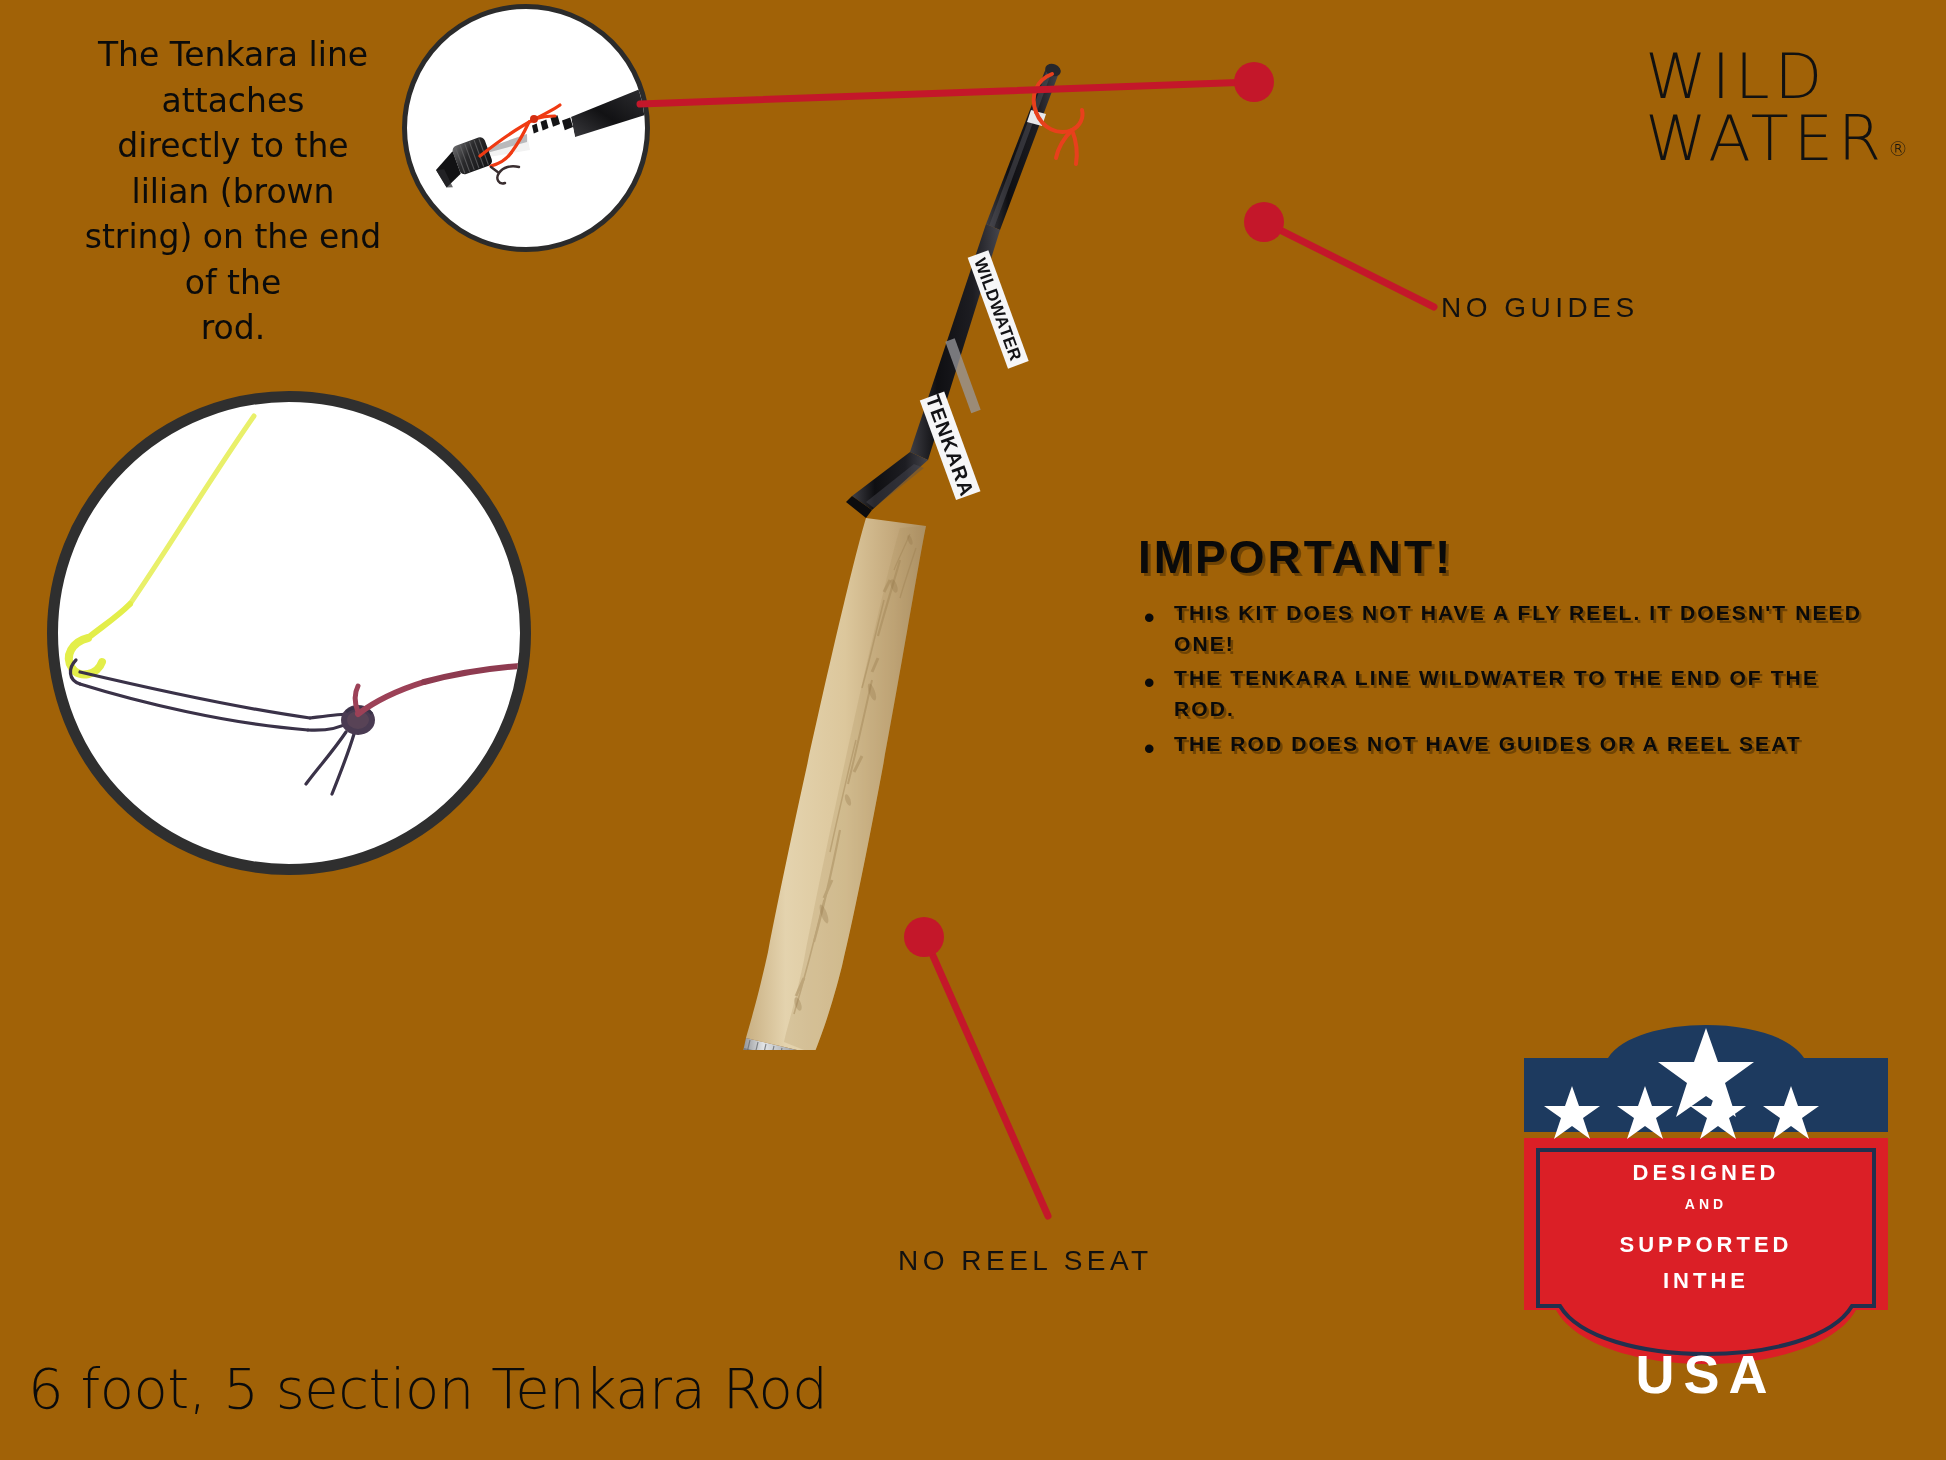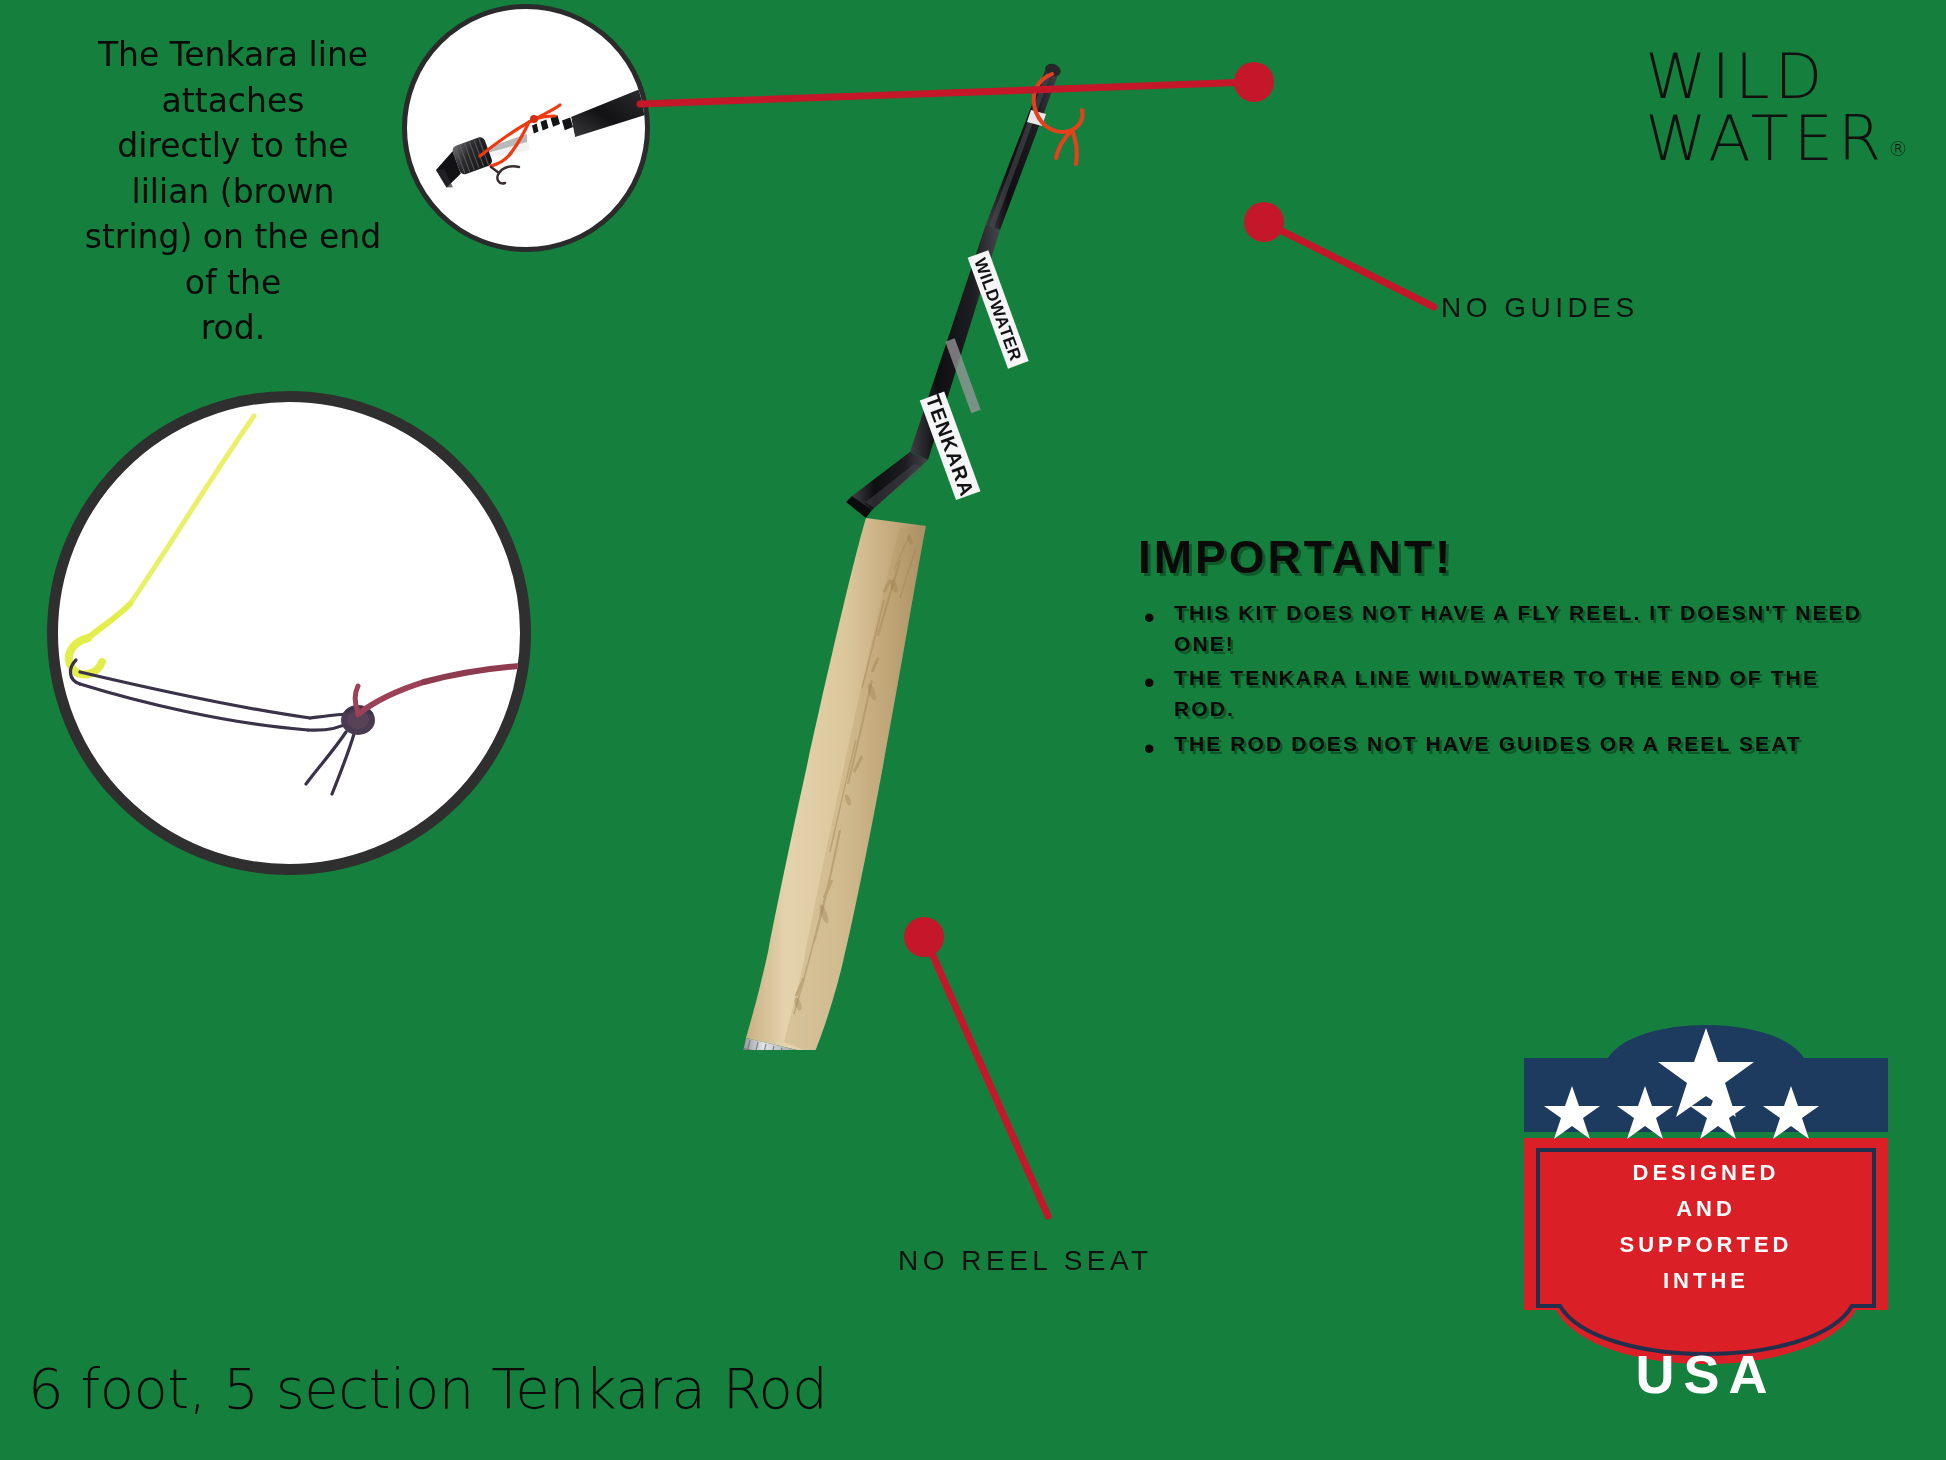--- a/index.html
+++ b/index.html
@@ -4,21 +4,21 @@
 <style>
   html, body {
     margin: 0;
     padding: 0;
     background: #ffffff;
   }
   #stage {
     position: relative;
     width: 1946px;
     height: 1460px;
-    background: #15803d;
+    background: #a16207;
     overflow: hidden;
     font-family: "Liberation Sans", sans-serif;
   }
   .abs { position: absolute; }
 
   
   #intro-text {
     left: 58px;
     top: 32px;
     width: 350px;
@@ -159,21 +159,21 @@
   .badge-line {
     position: absolute;
     width: 100%;
     text-align: center;
     color: #ffffff;
     font-family: "Liberation Sans", sans-serif;
     font-weight: bold;
     letter-spacing: 4px;
   }
   .badge-l1 { top: 150px; font-size: 22px; }
-  .badge-l2 { top: 186px; font-size: 22px; }
+  .badge-l2 { top: 186px; font-size: 14px; }
   .badge-l3 { top: 222px; font-size: 22px; }
   .badge-l4 { top: 258px; font-size: 22px; }
   .badge-l5 { top: 296px; font-size: 54px; letter-spacing: 9px; margin-top: 37px; }
 </style>
 </head>
 <body>
 
 <div id="stage">
 
   <div class="abs" id="intro-text">The Tenkara line

